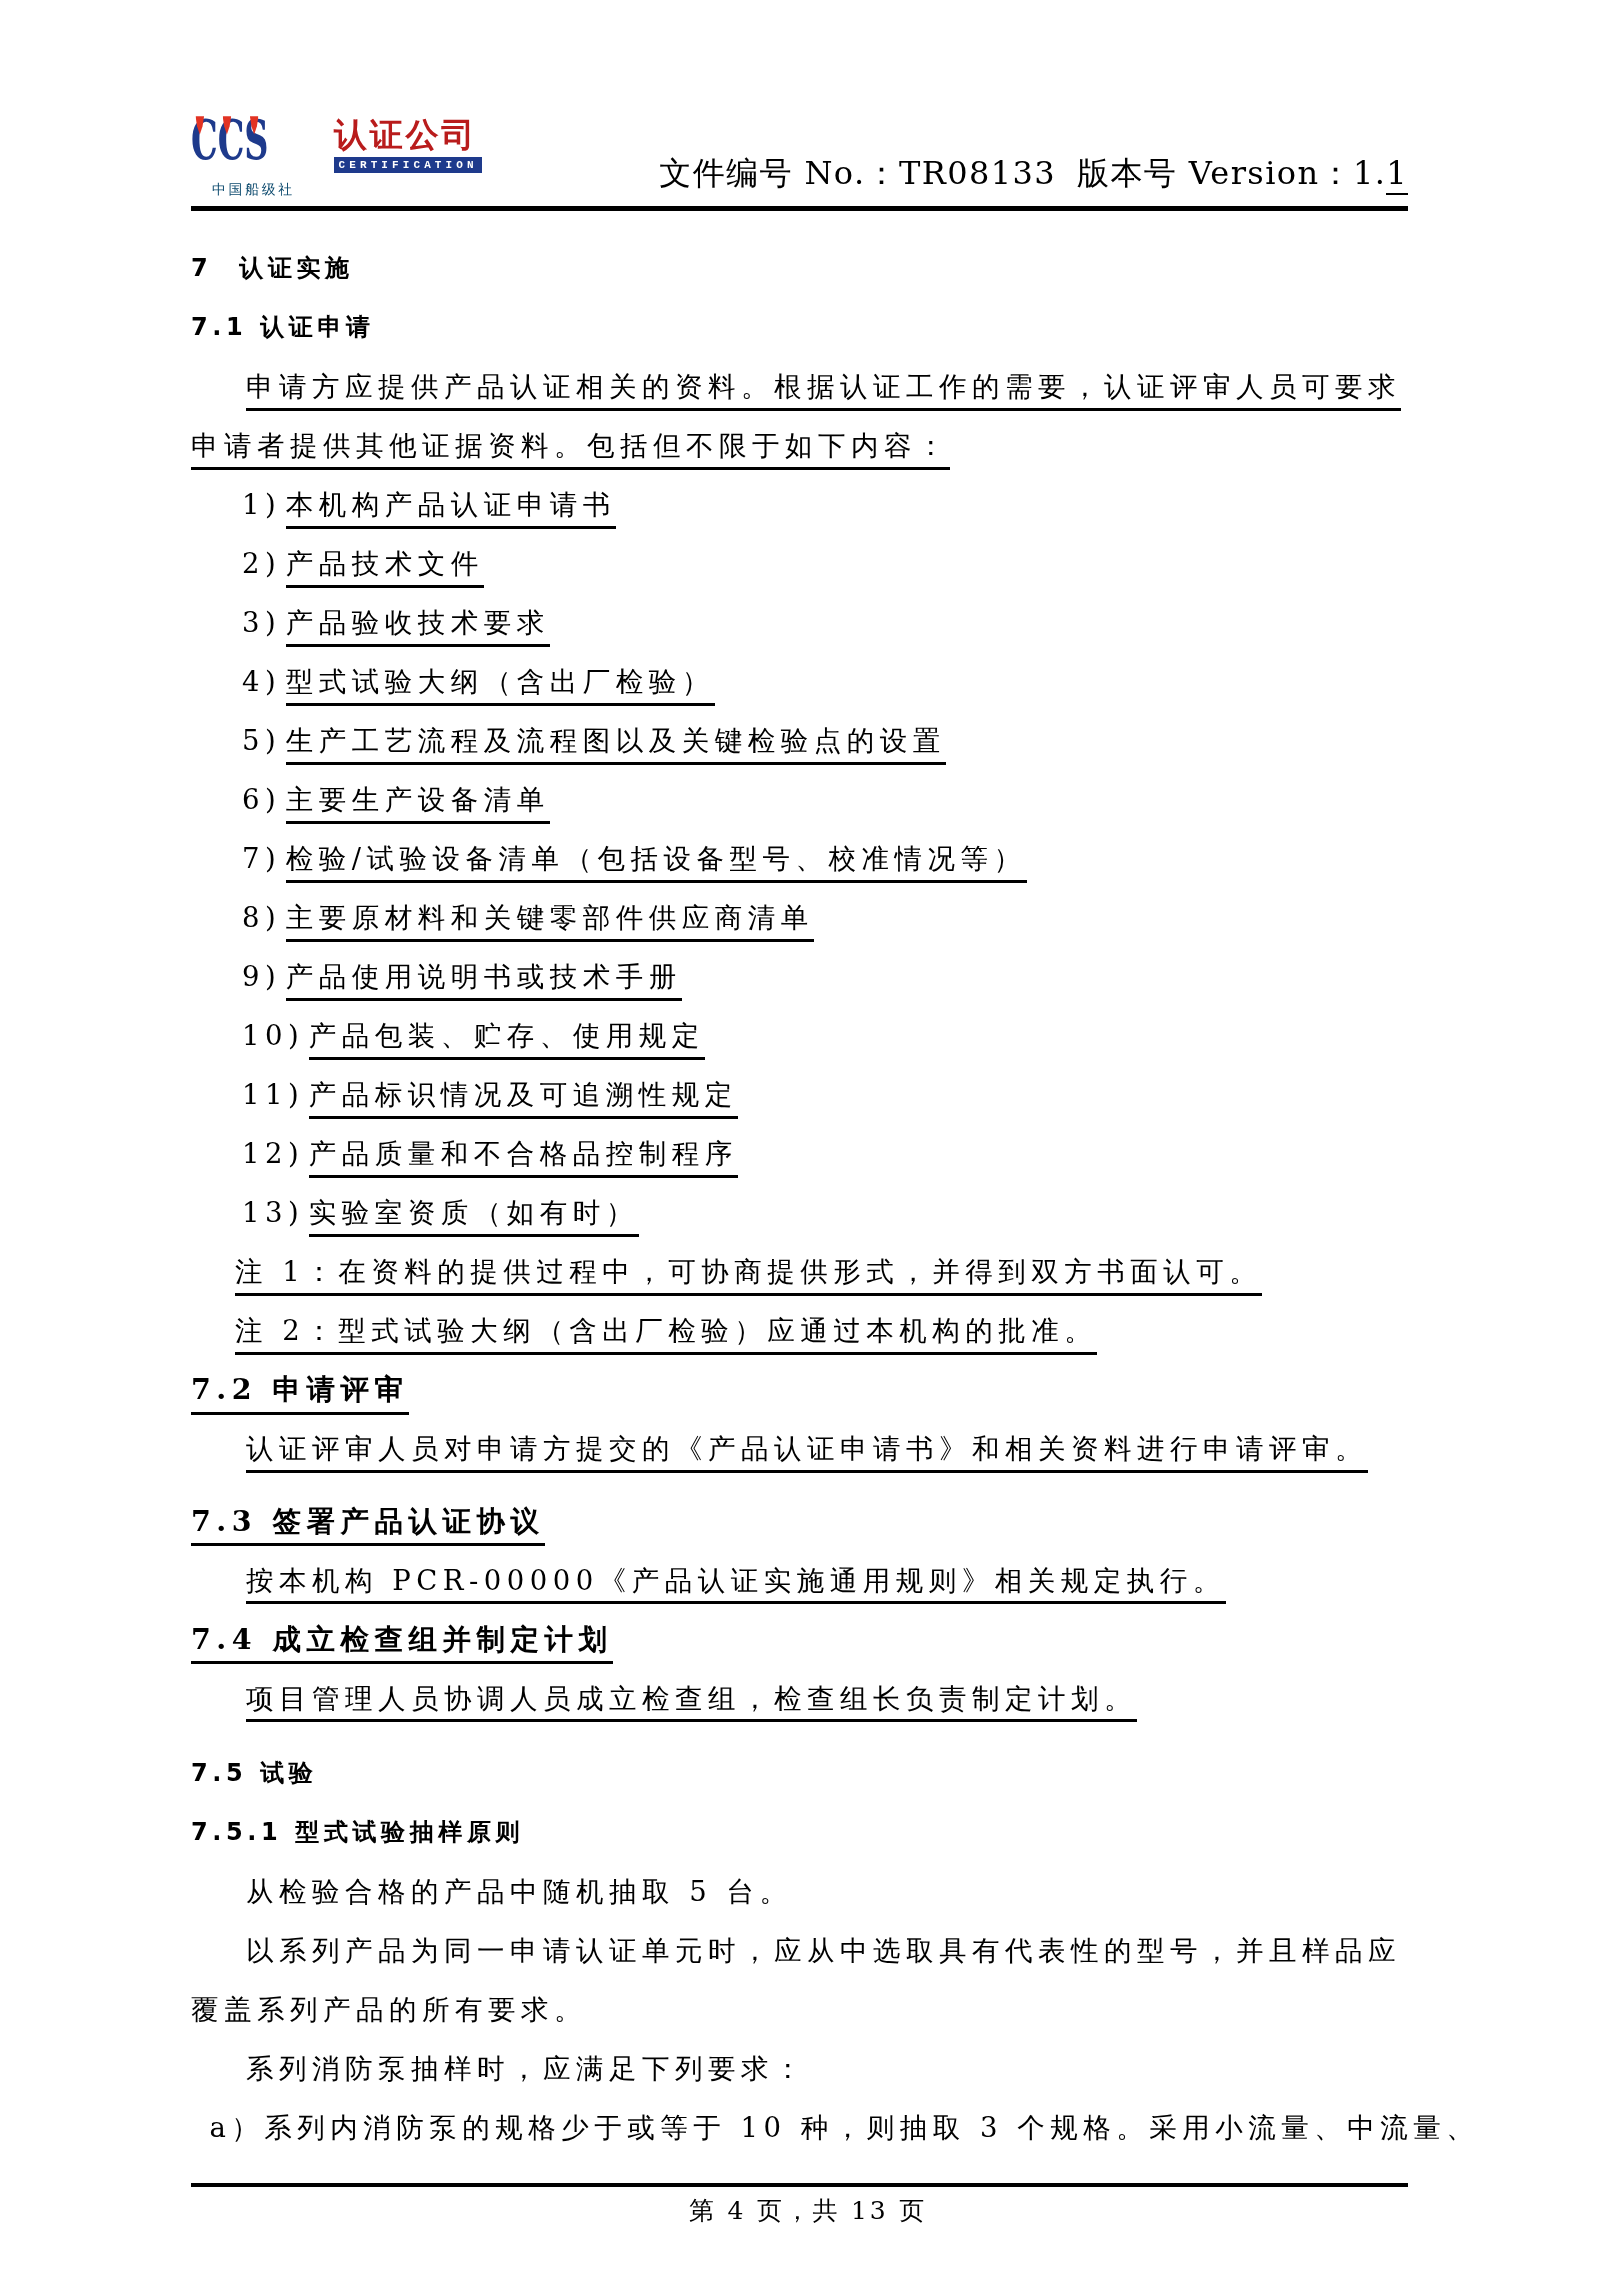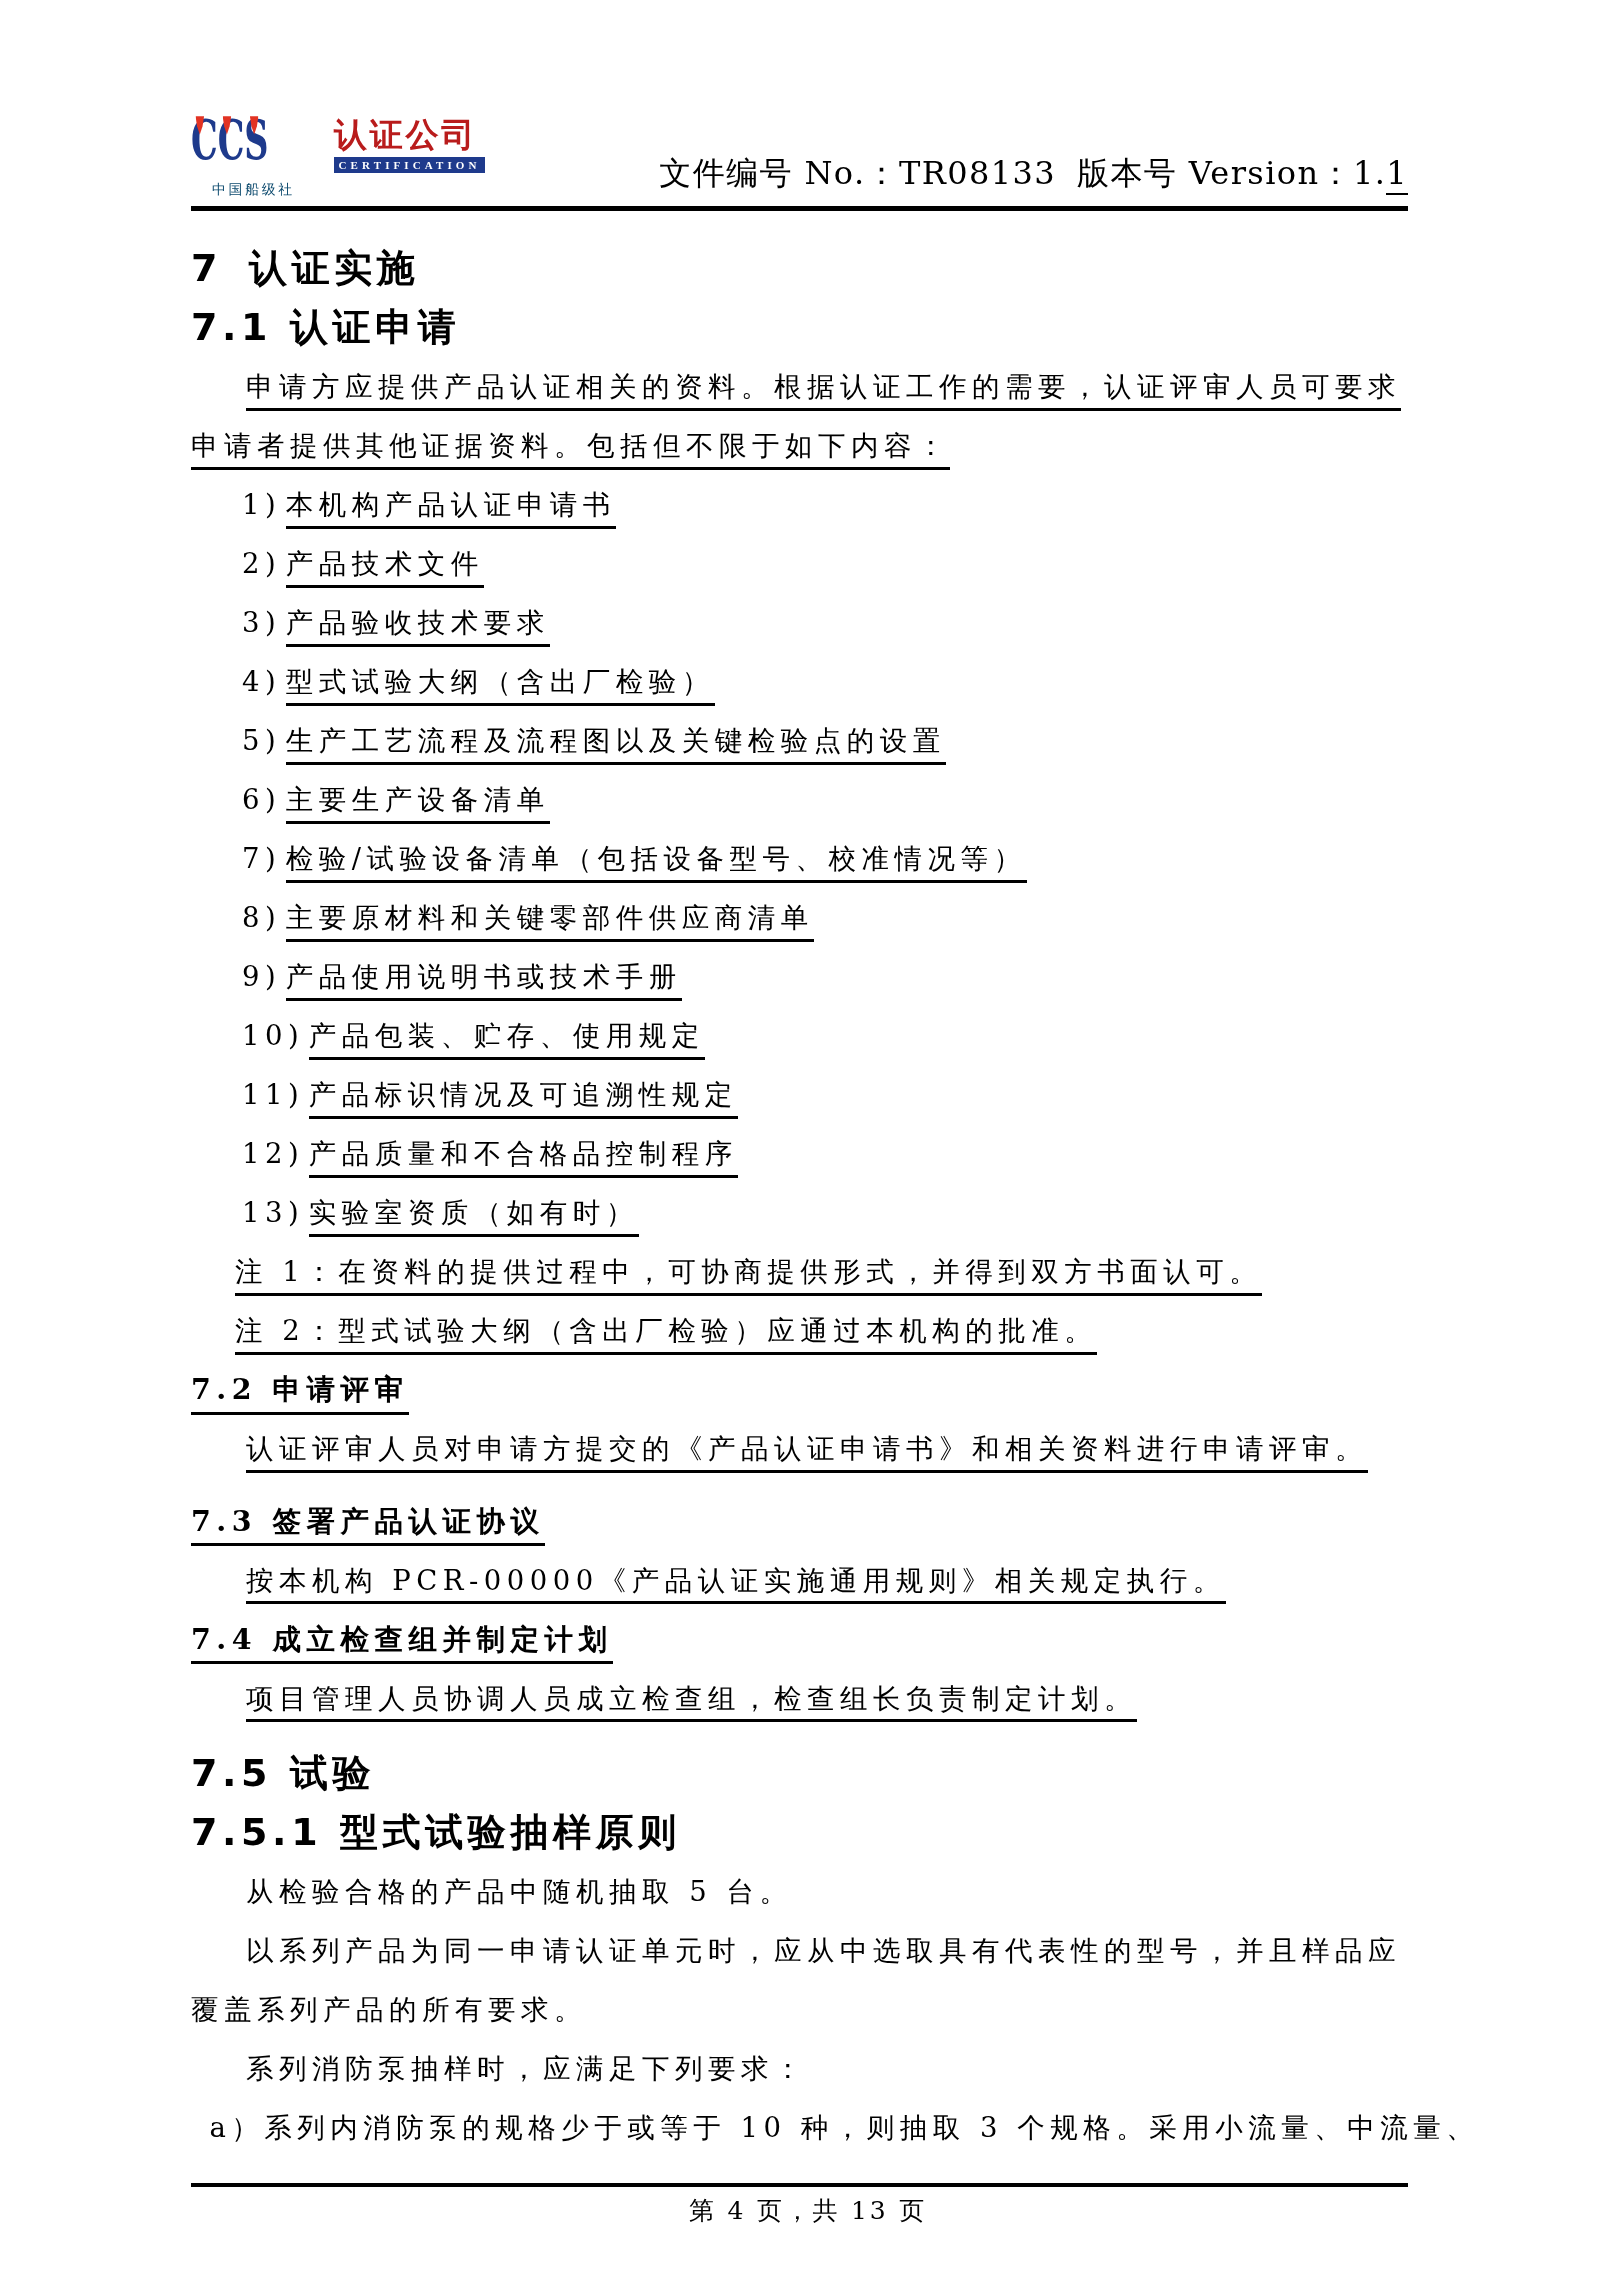--- a/index.html
+++ b/index.html
@@ -32,36 +32,36 @@
     font-family:"DejaVu Sans", sans-serif;color:#0c4a6e;
     font-size:13.8px;font-weight:normal;letter-spacing:2.8px;margin-top:19px;white-space:nowrap;
   }
   .logo-right{display:flex;flex-direction:column;}
   .company{
     font-family:"DejaVu Sans", sans-serif;font-weight:bold;color:#b91c1c;
     font-size:33px;line-height:1.0;letter-spacing:2.8px;white-space:nowrap;
   }
   .cert-box{
     margin-top:5.5px;background:#1e3a8c;color:#fff;
-    font-family:Liberation Serif, serif;font-weight:bold;
+    font-family:Liberation Mono, monospace;font-weight:bold;
     font-size:11px;letter-spacing:4.1px;text-align:center;
     padding:2.3px 4.6px;line-height:1.1;white-space:nowrap;
   }
   .doc-line{
     font-size:32px;letter-spacing:1.4px;white-space:nowrap;
     padding-bottom:3.7px;display:flex;gap:21px;
   }
   .u-last{border-bottom:2.8px solid #000;padding-bottom:1.8px;}
   .header-rule{height:5px;background:#000;margin-top:6.4px;}
   
   .body{margin-top:28.5px;font-size:27.5px;}
   .row{line-height:59px;white-space:nowrap;letter-spacing:5.5px;}
   .hd-sans{
     font-family:"DejaVu Sans", sans-serif;font-weight:bold;
-    font-size:38px;letter-spacing:4.6px;
+    font-size:24px;letter-spacing:4.6px;
   }
   .hd-serif{font-weight:bold;font-size:28.5px;}
   .hd-serif .u{border-bottom:3.7px solid #000;}
   .sec-no{margin-right:27px;}
   .u{border-bottom:3.2px solid #000;padding-bottom:5.5px;}
   .indent{padding-left:55px;}
   .item{padding-left:51px;}
   .item .no{margin-right:4.6px;}
   .note{padding-left:44px;}
   .alpha{padding-left:18.4px;}

